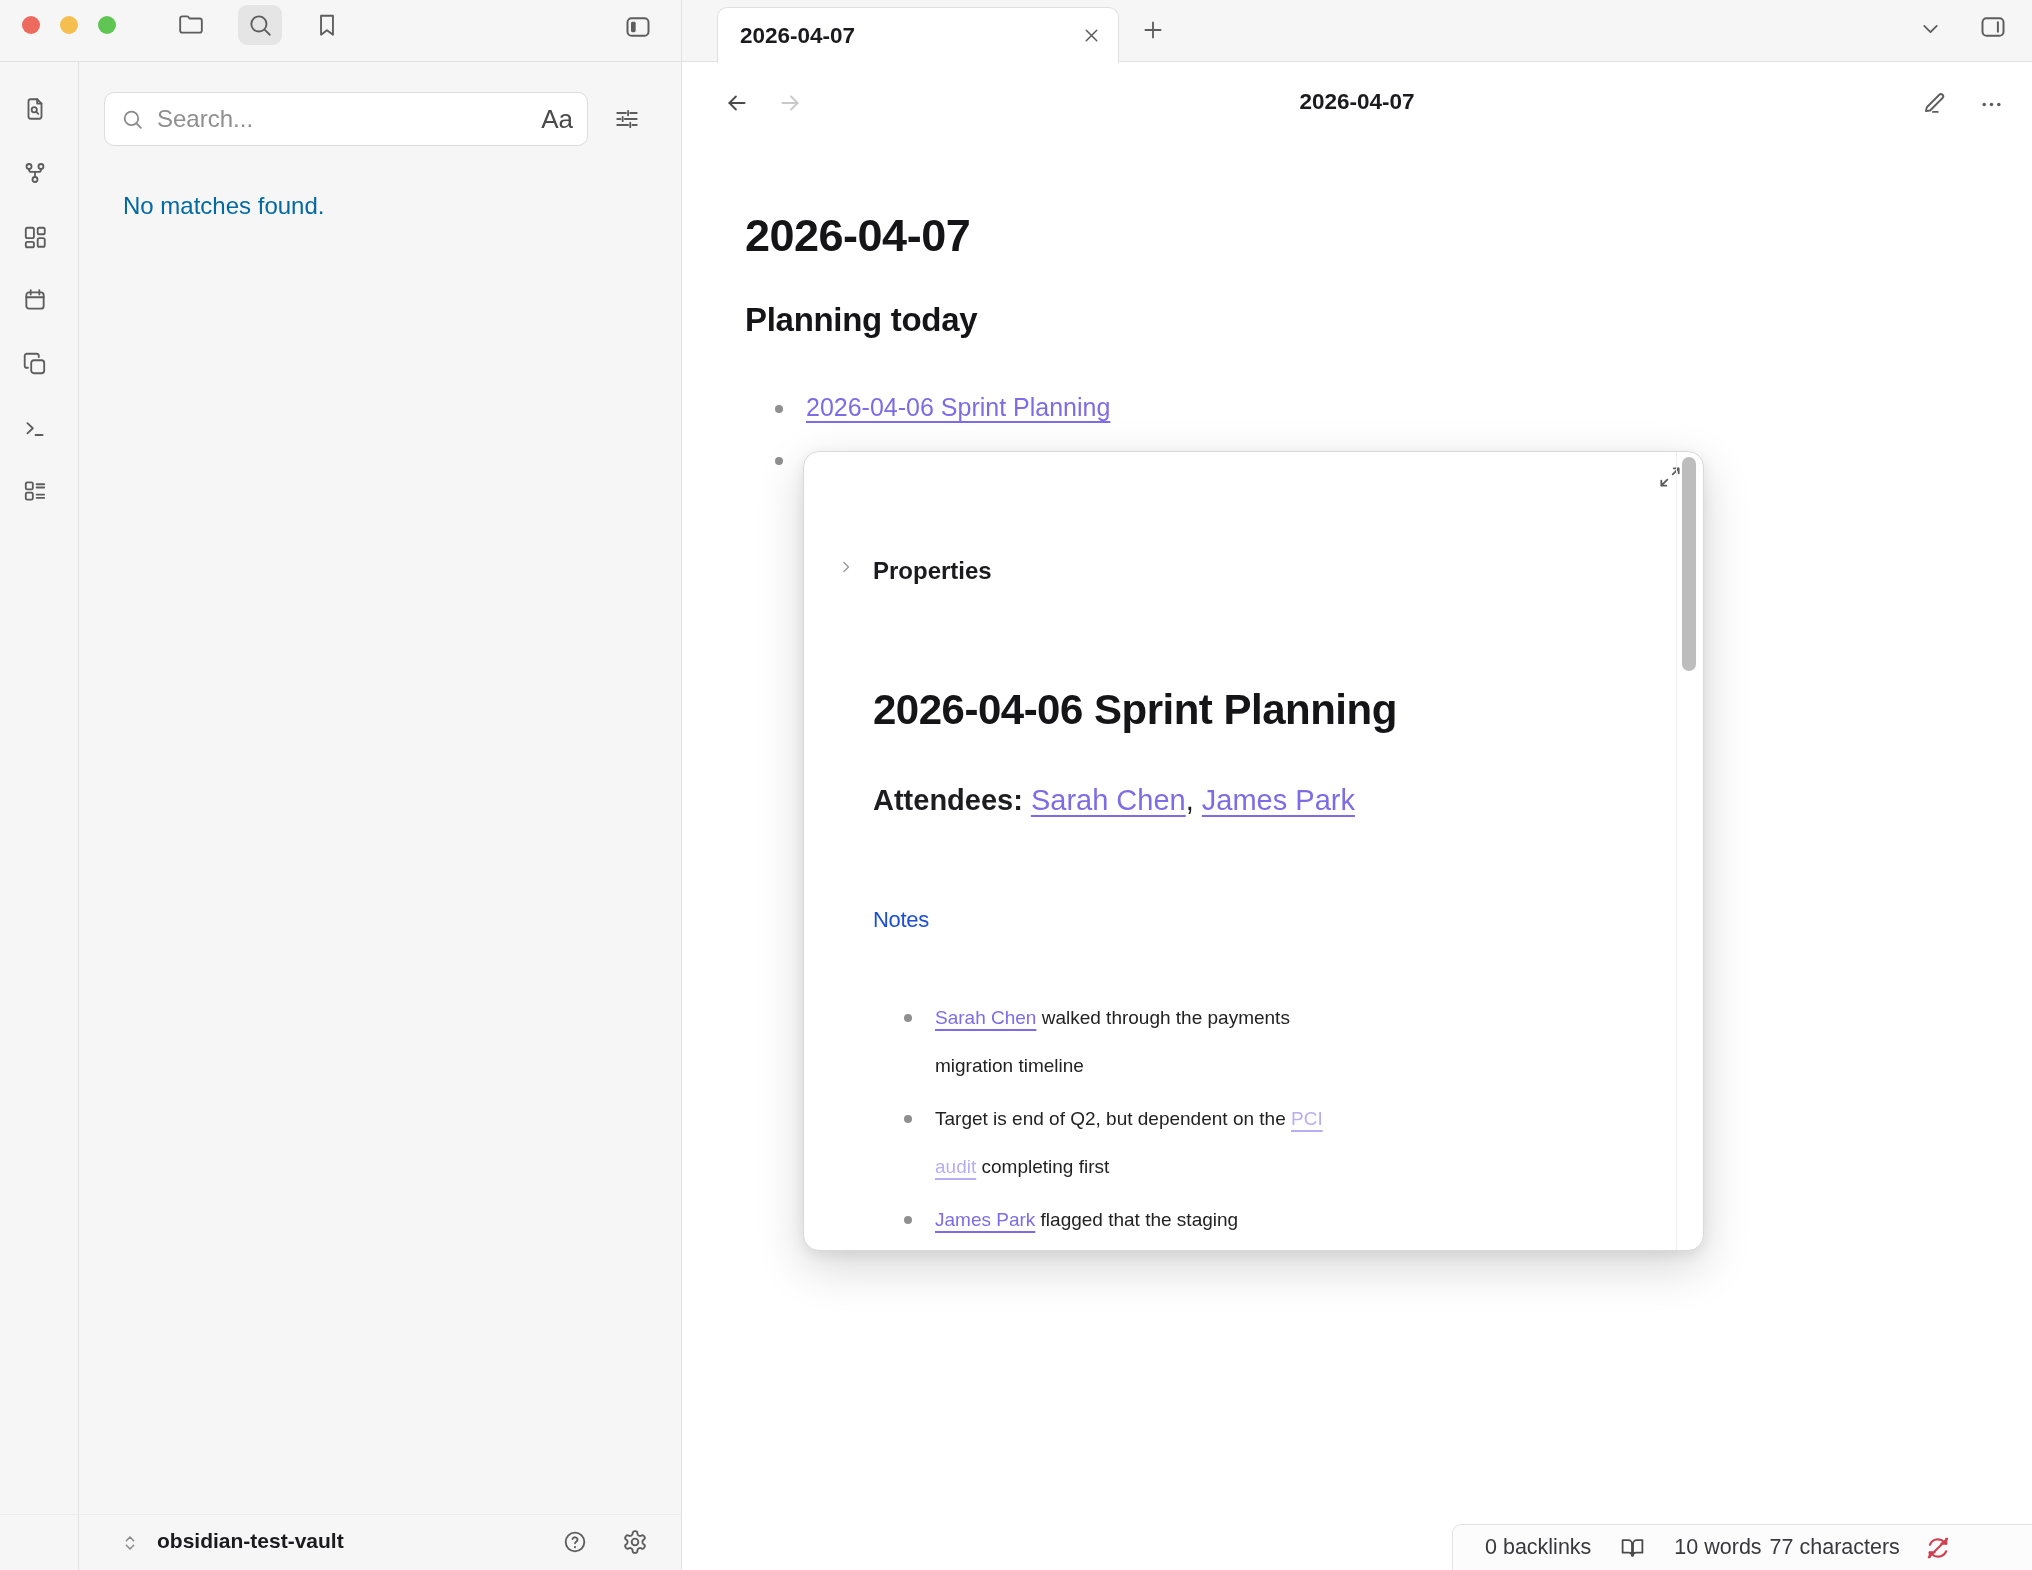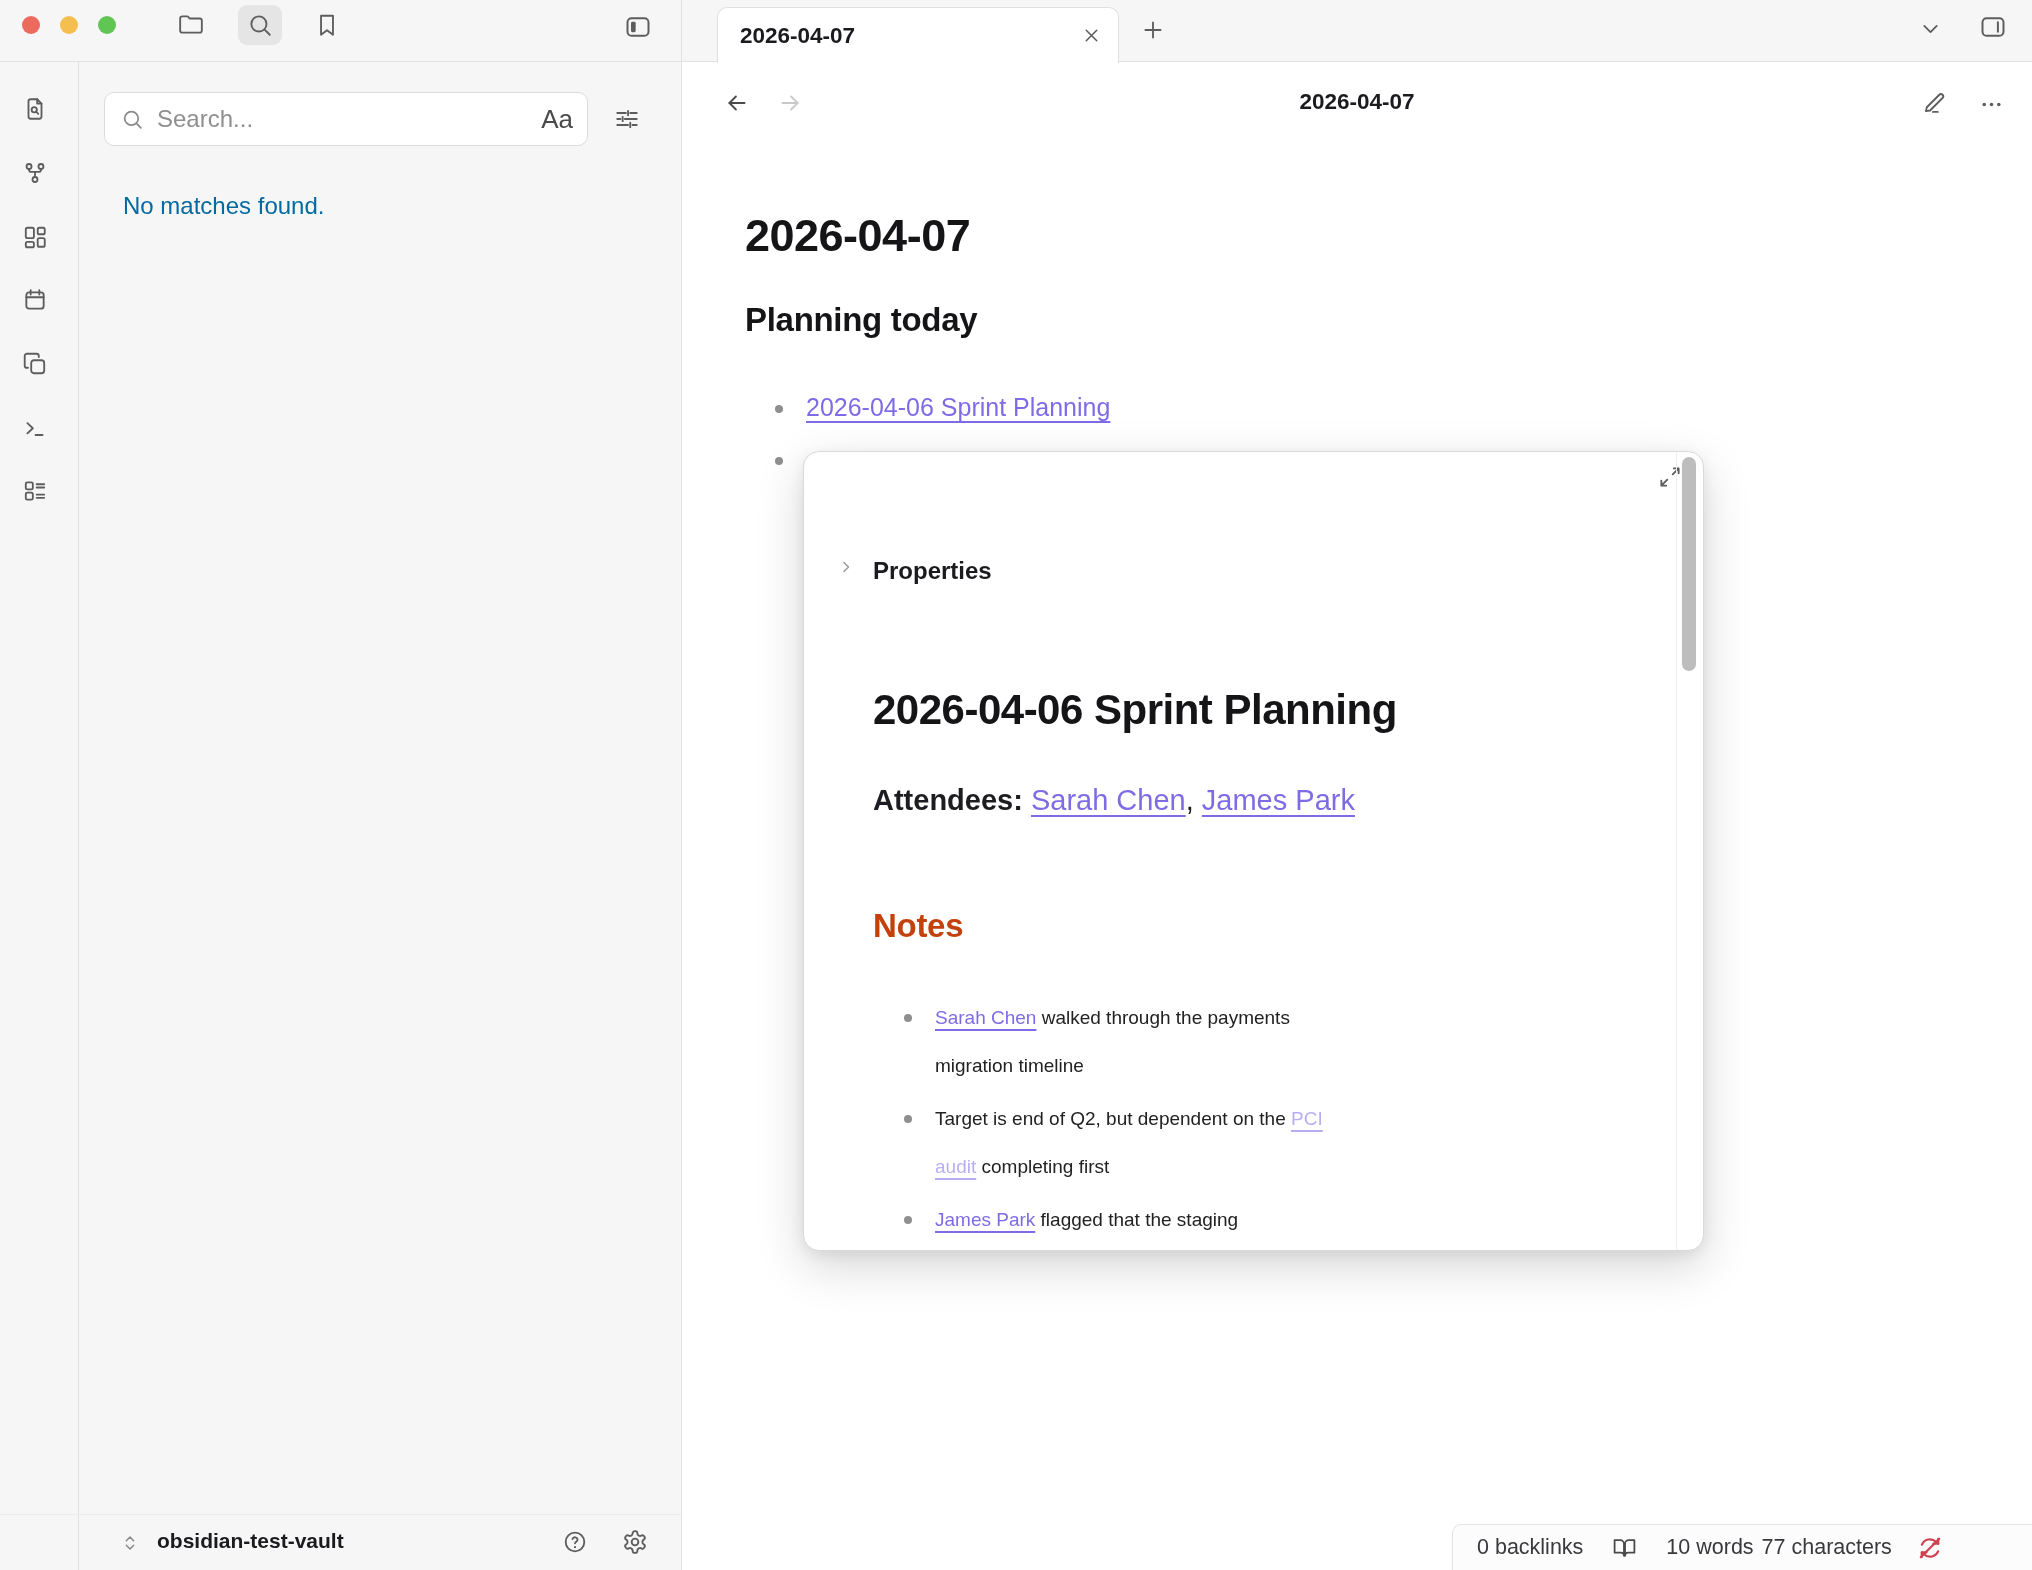--- a/index.html
+++ b/index.html
@@ -54,25 +54,25 @@
 
   
   .popup{position:absolute;left:803px;top:451px;width:901px;height:800px;background:#fff;border:1px solid #d9d9d9;border-radius:16px;box-shadow:0 16px 48px rgba(0,0,0,.16),0 4px 14px rgba(0,0,0,.07);z-index:5}
   .popup .gutter{position:absolute;right:26px;top:0;width:1px;height:100%;background:#eeeeee}
   .popup .thumb{position:absolute;right:7px;top:5px;width:14px;height:214px;border-radius:7px;background:#bdbdbd}
   .pp-props{position:absolute;left:32px;top:105px;display:flex;cursor:pointer}
   .pp-props-label{font-size:24px;font-weight:600;color:#1b1b1f;margin-left:17px}
   .pp-h1{position:absolute;left:69px;top:234px;font-size:42px;font-weight:800;letter-spacing:-.5px;color:#151518}
   .pp-attend{position:absolute;left:69px;top:332px;font-size:29px}
   .pp-attend b{font-weight:700}
-  .pp-h2{position:absolute;left:69px;top:455px;font-size:33px;font-weight:700;letter-spacing:-.3px;color:#c2410c}
+  .pp-h2{position:absolute;left:69px;top:455px;font-size:22px;font-weight:400;letter-spacing:-.3px;color:#1d4ed8}
   .pp-line{position:absolute;left:131px;font-size:19px;line-height:48px;white-space:nowrap;color:#222}
 
   
-  .statusbar{position:absolute;left:1452px;top:1524px;width:580px;height:46px;background:#fcfcfc;border:1px solid var(--line);border-right:none;border-bottom:none;border-radius:9px 0 0 0;display:flex;align-items:center;padding-left:24px;font-size:21.5px;color:#38383d;z-index:6}
+  .statusbar{position:absolute;left:1452px;top:1524px;width:580px;height:46px;background:#fcfcfc;border:1px solid var(--line);border-right:none;border-bottom:none;border-radius:9px 0 0 0;display:flex;align-items:center;padding-left:32px;font-size:21.5px;color:#38383d;z-index:6}
 </style>
 </head>
 <body>
 
 <div id="app">
 
   <div class="titlebar">
     <div class="light" style="left:22px;background:var(--traffic-red,#ed6a5e)"></div>
     <div class="light" style="left:60px;background:var(--traffic-yellow,#f4bf4f)"></div>
     <div class="light" style="left:98px;background:var(--traffic-green,#61c554)"></div>

